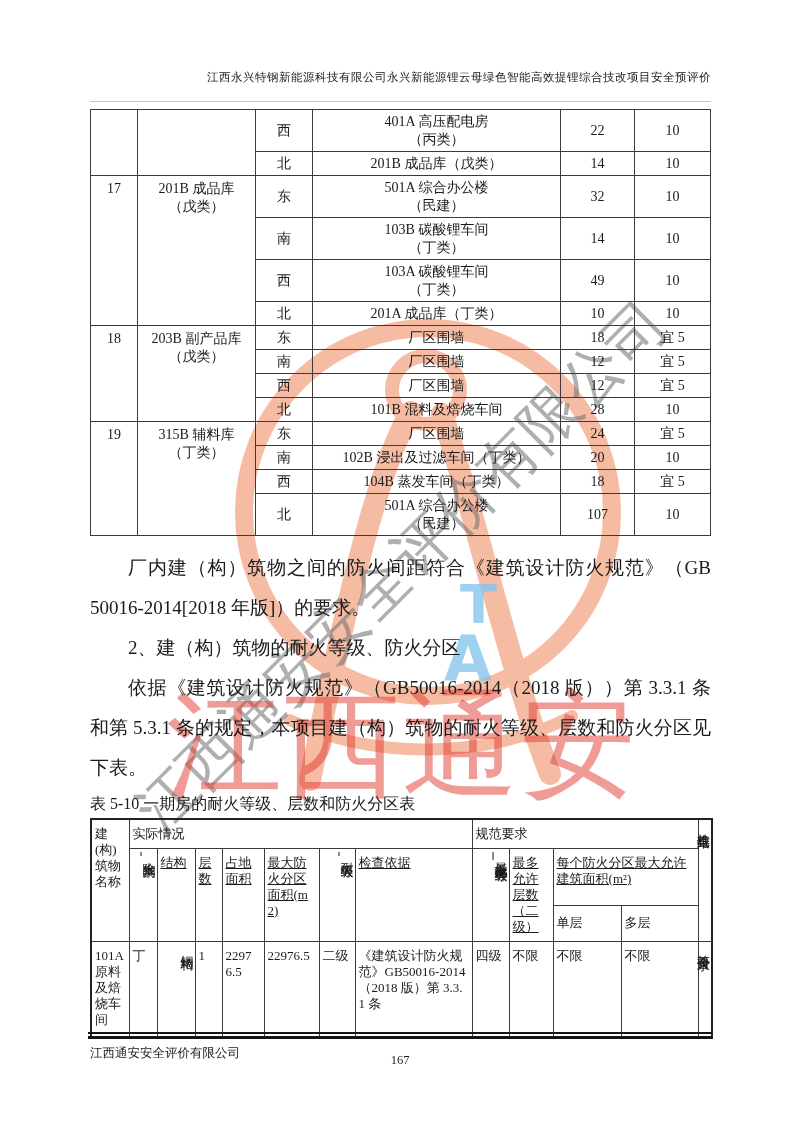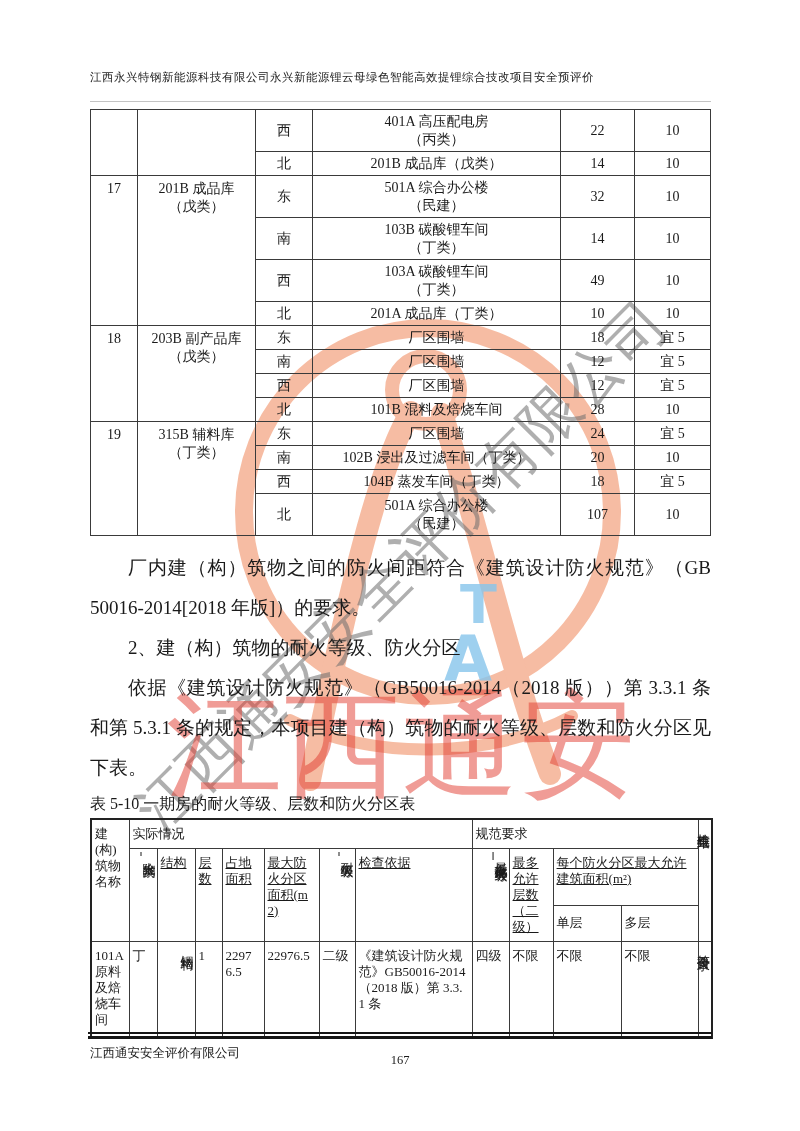--- a/index.html
+++ b/index.html
@@ -13,21 +13,21 @@
            transform-origin:0 0;font-family:"Liberation Serif","DejaVu Serif",serif;}
   .wm-red{position:absolute;left:166px;top:688px;font-size:116px;line-height:116px;
           white-space:nowrap;color:#e23c30;opacity:.5;letter-spacing:2px;
           font-family:"Liberation Serif","DejaVu Serif",serif;}
   .wm-blue-t{position:absolute;left:460px;top:578px;font-size:54px;line-height:54px;
              color:#86c5ec;opacity:.8;font-family:"DejaVu Sans","Liberation Sans",sans-serif;font-weight:bold;}
   .wm-blue-a{position:absolute;left:444px;top:628px;font-size:62px;line-height:62px;
              color:#86c5ec;opacity:.8;font-family:"DejaVu Sans","Liberation Sans",sans-serif;font-weight:bold;}
   
   .content{position:absolute;left:90px;top:58px;width:621px;z-index:1;}
-  .doc-header{text-align:left;font-size:11.5px;letter-spacing:.5px;color:#222;
+  .doc-header{text-align:right;font-size:11.5px;letter-spacing:.5px;color:#222;
               padding:12px 0 16px 0;border-bottom:1px solid #c4c4c4;}
   table{border-collapse:collapse;table-layout:fixed;background:transparent;}
   .t1{width:620px;font-size:14px;margin-top:7px;}
   .t1 td{border:1px solid #3a3a3a;text-align:center;vertical-align:middle;
          padding:2.5px 2px;white-space:pre-line;line-height:18px;}
   .t1 td.gcell{vertical-align:top;padding-top:4px;}
   .para{font-size:19px;line-height:40px;text-align:justify;text-indent:2em;margin:0;}
   .p1{margin-top:12px;}
   .caption{font-size:16px;text-align:left;margin:6px 0 3px 0;}
   .t2{width:621px;font-size:13px;line-height:16px;border:2px solid #222;}

